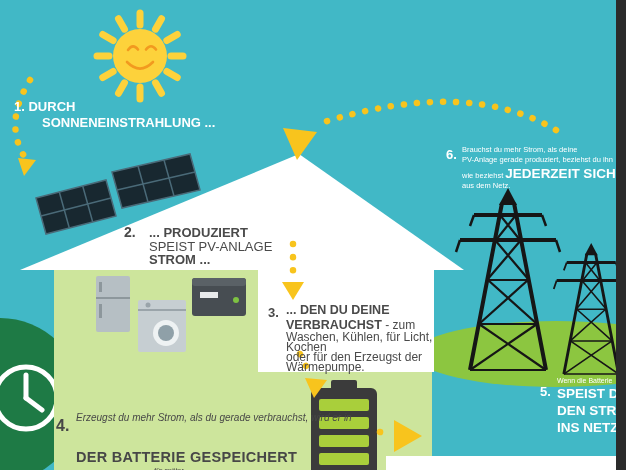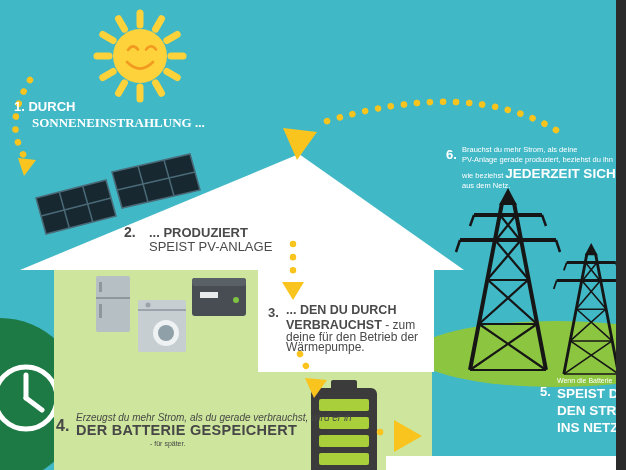--- a/index.html
+++ b/index.html
@@ -1,40 +1,40 @@
 <!DOCTYPE html>
 <html><head>
 <meta charset="utf-8">
 <style>
   html,body{margin:0;padding:0;background:#2b2b2b;font-family:"Liberation Sans",sans-serif;}
   .canvas{position:relative;width:616px;height:470px;overflow:hidden;background:#41b8c6;}
   .art{position:absolute;left:0;top:0;}
   .t{position:absolute;font-family:"Liberation Sans",sans-serif;}
   
   .s1{left:14px;top:99px;color:#ffffff;font-weight:bold;font-size:13px;line-height:16px;}
-  .s1-l2{margin-left:18px;font-family:Liberation Serif, serif;}
+  .s1-l2{margin-left:28px;}
   
   .s2{left:124px;top:226px;color:#4a4a4a;font-size:13px;line-height:13.5px;}
   .s2-num{position:absolute;left:0;top:0;font-weight:bold;font-size:14px;}
   .s2-block{margin-left:25px;}
   .bold{font-weight:bold;}
   
   .s3{left:268px;top:303px;color:#4a4a4a;width:170px;}
   .s3-num{position:absolute;left:0;top:2px;font-weight:bold;font-size:13px;}
   .s3-block{margin-left:18px;}
   .s3-b1{font-weight:bold;font-size:12.5px;line-height:14px;}
   .s3-bold{font-weight:bold;font-size:12.5px;}
   .s3-small{font-size:12px;line-height:10px;}
   .s3-mix{line-height:14px;}
   
   .s4{left:56px;top:413px;color:#474747;}
   .s4-num{position:absolute;left:0;top:4px;font-weight:bold;font-size:16px;}
   .s4-block{margin-left:20px;}
   .s4-small{font-size:10px;line-height:9px;font-style:italic;}
-  .s4-big{font-weight:bold;font-size:14.5px;line-height:17px;letter-spacing:.3px;}
+  .s4-big{font-weight:bold;font-size:14.5px;line-height:17px;letter-spacing:.3px;margin-top:27px;}
   .s4-tiny{font-size:7px;line-height:9px;margin-left:74px;}
   
   .s5{left:540px;top:376px;color:#ffffff;white-space:nowrap;}
   .s5-num{position:absolute;left:0;top:8px;font-weight:bold;font-size:13px;}
   .s5-block{margin-left:17px;}
   .s5-small{font-size:7px;line-height:9px;}
   .s5-big{font-weight:bold;font-size:13.5px;line-height:17px;}
   
   .s6{left:446px;top:145px;color:#ffffff;white-space:nowrap;}
   .s6-num{position:absolute;left:0;top:2px;font-weight:bold;font-size:13px;}
@@ -171,31 +171,33 @@
       <span>DURCH</span>
     </div>
     <div class="s1-l2">SONNENEINSTRAHLUNG ...</div>
   </div>
 
   <div class="t s2">
     <span class="s2-num">2.</span>
     <div class="s2-block">
       <div class="bold">... PRODUZIERT</div>
       <div>SPEIST PV-ANLAGE</div>
+      <div class="bold">STROM ...</div>
     </div>
   </div>
 
   <div class="t s3">
     <span class="s3-num">3.</span>
     <div class="s3-block">
-      <div class="s3-b1">... DEN DU DURCH</div>
+      <div class="s3-b1">... DEN DU DEINE</div>
       <div class="s3-mix">
         <span class="s3-bold">VERBRAUCHST</span><span class="s3-small"> - zum</span>
       </div>
-      <div class="s3-small">deine für den Betrieb der Wärmepumpe.</div>
+      <div class="s3-small">Waschen, Kühlen, für Licht, Kochen</div>
+      <div class="s3-small">oder für den Erzeugst der Wärmepumpe.</div>
     </div>
   </div>
 
   <div class="t s4">
     <span class="s4-num">4.</span>
     <div class="s4-block">
       <div class="s4-small">Erzeugst du mehr Strom, als du gerade verbrauchst, wird er in</div>
       <div class="s4-big">DER BATTERIE GESPEICHERT</div>
       <div class="s4-tiny">- für später.</div>
     </div>

